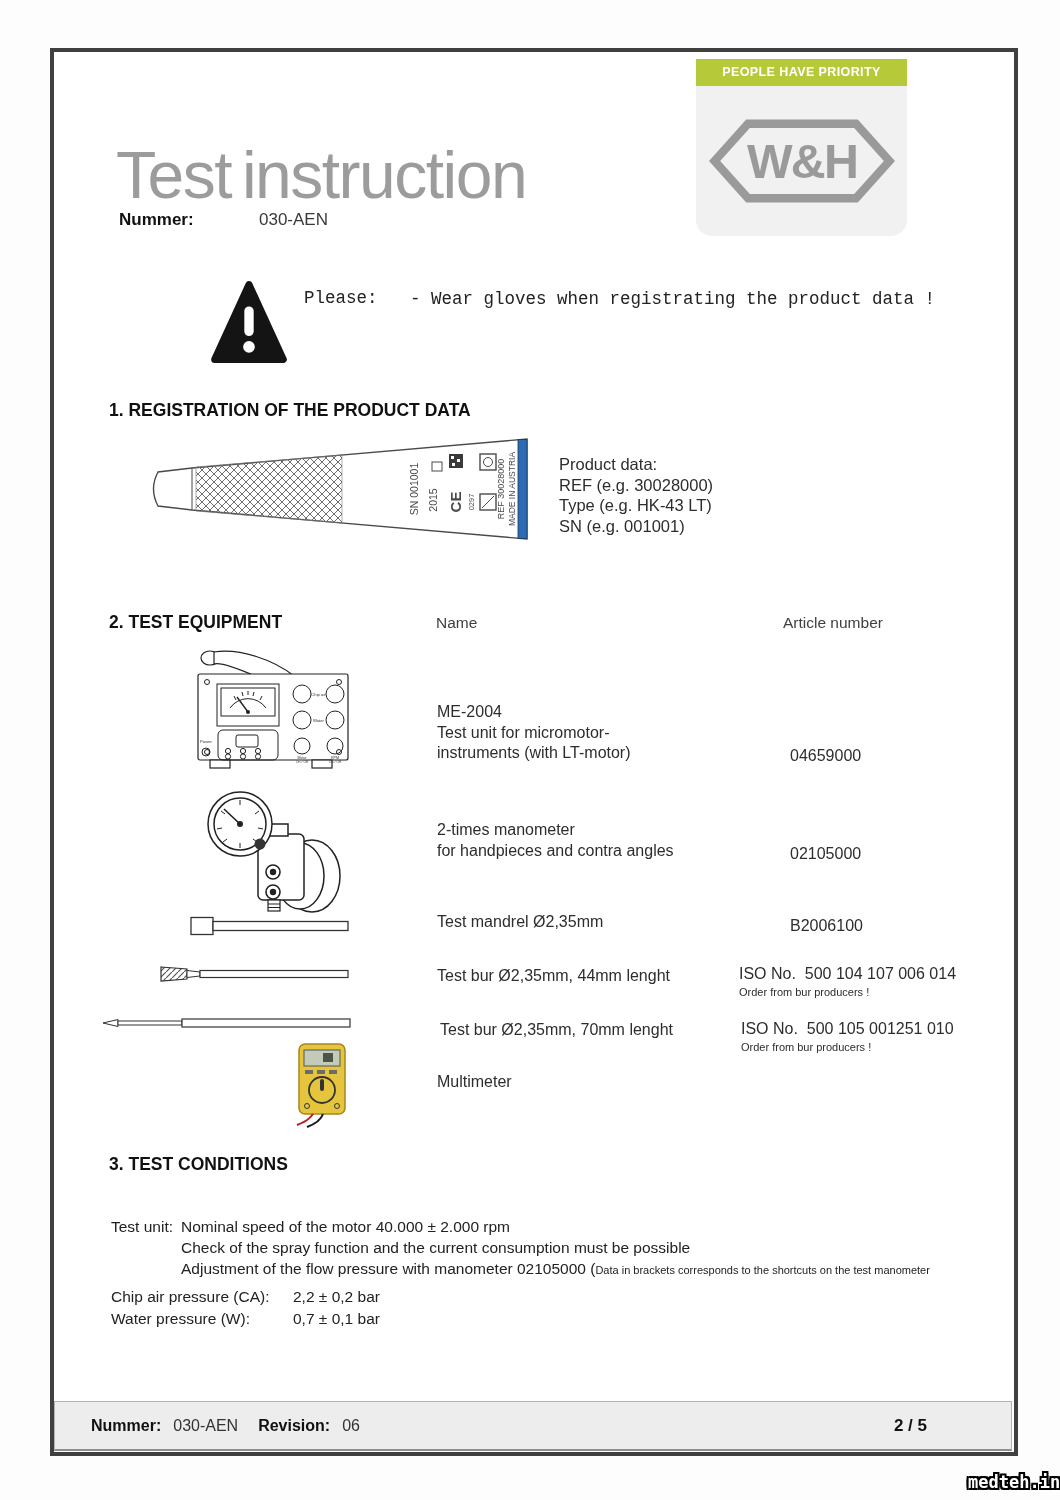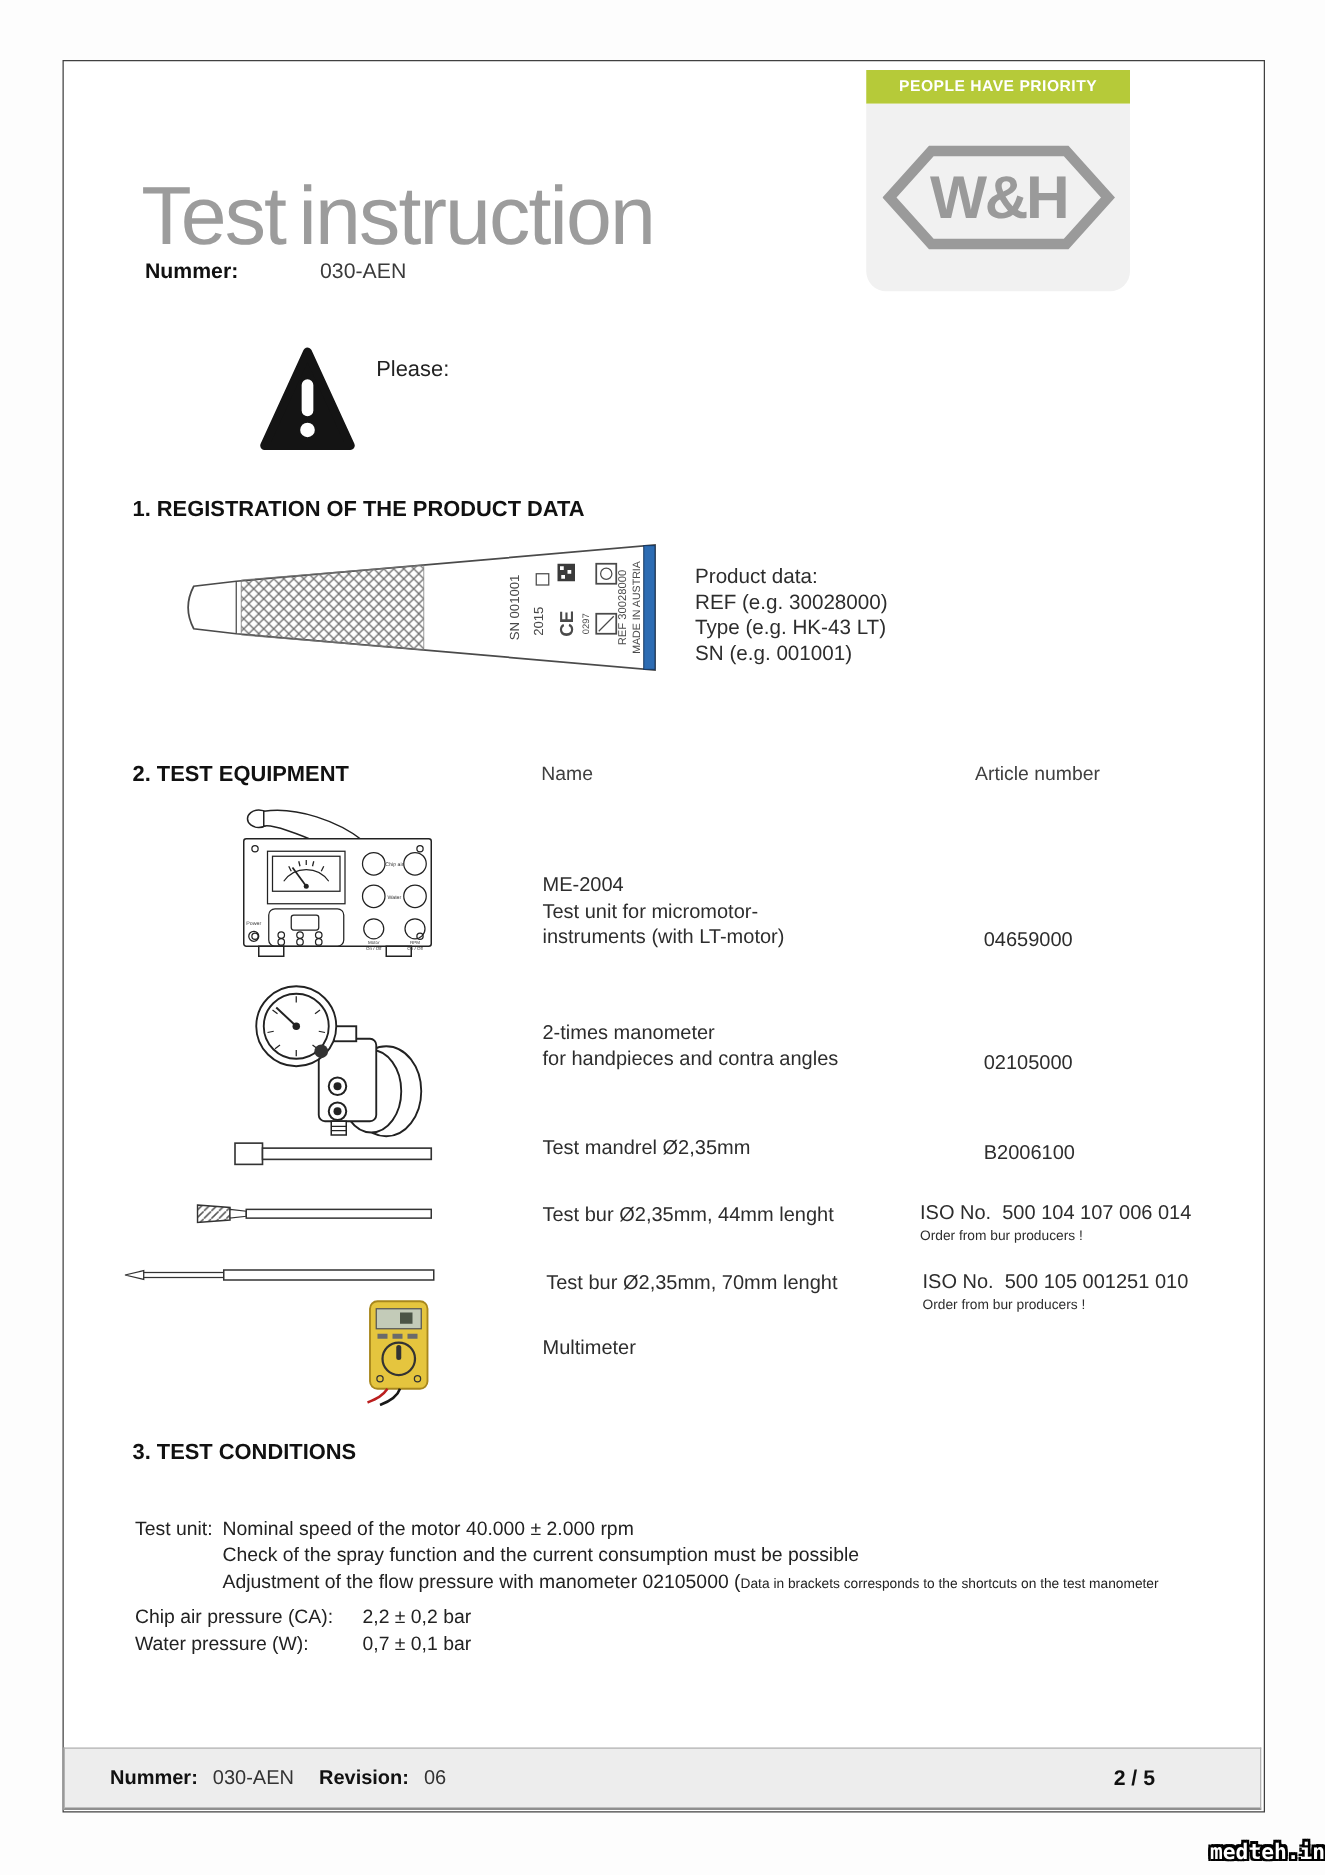--- a/index.html
+++ b/index.html
@@ -1,29 +1,29 @@
 <!DOCTYPE html>
 <html><head>
 <meta charset="utf-8">
 <style>
   html,body{margin:0;padding:0;background:#ffffff;}
   .screen{position:relative;width:1060px;height:1500px;background:#fdfdfd;overflow:hidden;
           font-family:"Liberation Sans", sans-serif;color:#2b2b2b;}
   .page{position:absolute;left:50px;top:48px;width:960px;height:1400px;background:#ffffff;
-        border:1px solid #404040;}
+        border:4px solid #404040;}
   .abs{position:absolute;}
   .tagline{background:#b6ca39;color:#ffffff;font-size:12.5px;font-weight:700;
            letter-spacing:.4px;text-align:center;line-height:27px;}
   .logobox{background:#f1f1f1;border-radius:0 0 16px 16px;display:flex;align-items:center;justify-content:center;}
   .doc-title{font-size:66px;color:#9c9c9c;letter-spacing:-1.5px;word-spacing:-6px;white-space:nowrap;}
   .b{font-weight:700;color:#111;}
   .num-label{display:inline-block;width:140px;font-weight:700;font-size:17px;color:#111;}
   .num-value{font-size:17px;color:#3a3a3a;}
   .warn-head{font-weight:700;font-size:18px;color:#111;margin-bottom:6px;}
-  .warn-row{display:flex;font-size:17.5px;color:#222;}
+  .warn-row{display:flex;font-size:17.5px;color:#222;font-family:Liberation Mono, monospace;}
   .warn-please{width:106px;flex:none;}
   .warn-items div{line-height:23px;}
   .h2{font-weight:700;font-size:17.5px;color:#111;white-space:nowrap;}
   .pd{font-size:16.5px;line-height:20.5px;color:#2d2d2d;}
   .colhead{font-size:15.5px;color:#404040;}
   .eqname{font-size:16px;line-height:20.5px;color:#2d2d2d;}
   .eqart{font-size:16px;color:#2d2d2d;}
   .pre{white-space:pre;}
   .iso-note{font-size:11px;color:#2d2d2d;margin-top:3px;}
   .cond{font-size:15.5px;line-height:21px;color:#222;}
@@ -69,20 +69,21 @@
     <svg class="abs" style="left:156px;top:224px;" width="78" height="92" viewBox="0 0 100 116">
       <path d="M50 10 L94 106 L6 106 Z" fill="#141414" stroke="#141414" stroke-width="9" stroke-linejoin="round"></path>
       <rect x="44" y="38" width="12" height="38" rx="6" fill="#ffffff"></rect>
       <circle cx="50" cy="90" r="7.5" fill="#ffffff"></circle>
     </svg>
 
     <div class="abs" style="left:250px;top:236px;width:640px;">
       <div class="warn-row">
         <span class="warn-please">Please:</span>
         <div class="warn-items">
+          <div>- Wear gloves when registrating the product data !</div>
         </div>
       </div>
     </div>
 
     <div class="abs h2" style="left:55px;top:348px;">1. REGISTRATION OF THE PRODUCT DATA</div>
 
     <svg class="abs" style="left:92px;top:386px;" width="395" height="102" viewBox="0 0 395 102">
       <defs>
         <pattern id="hatch" width="8" height="8" patternUnits="userSpaceOnUse">
           <path d="M0 8 L8 0" stroke="#6f6f6f" stroke-width="1"></path>

